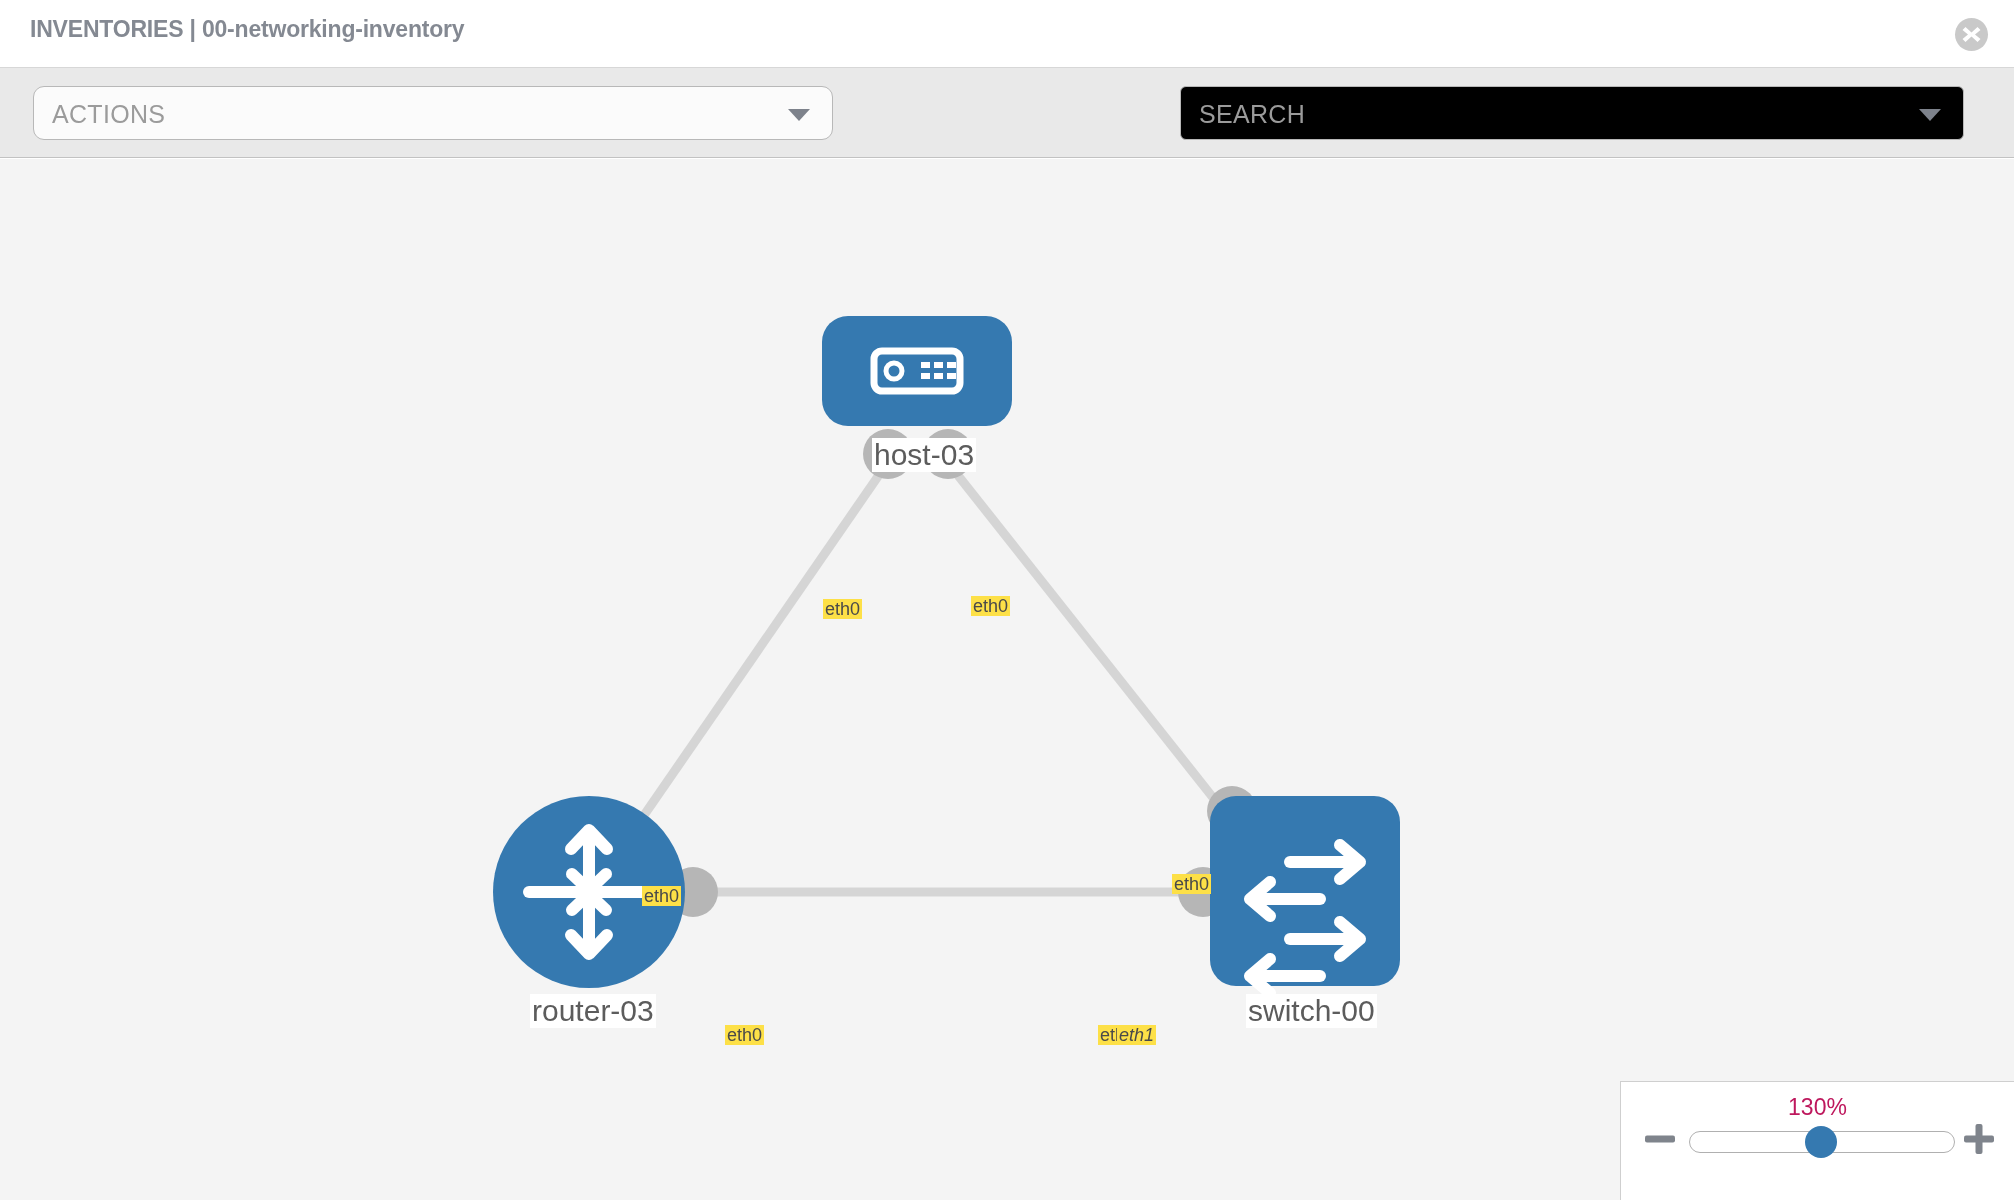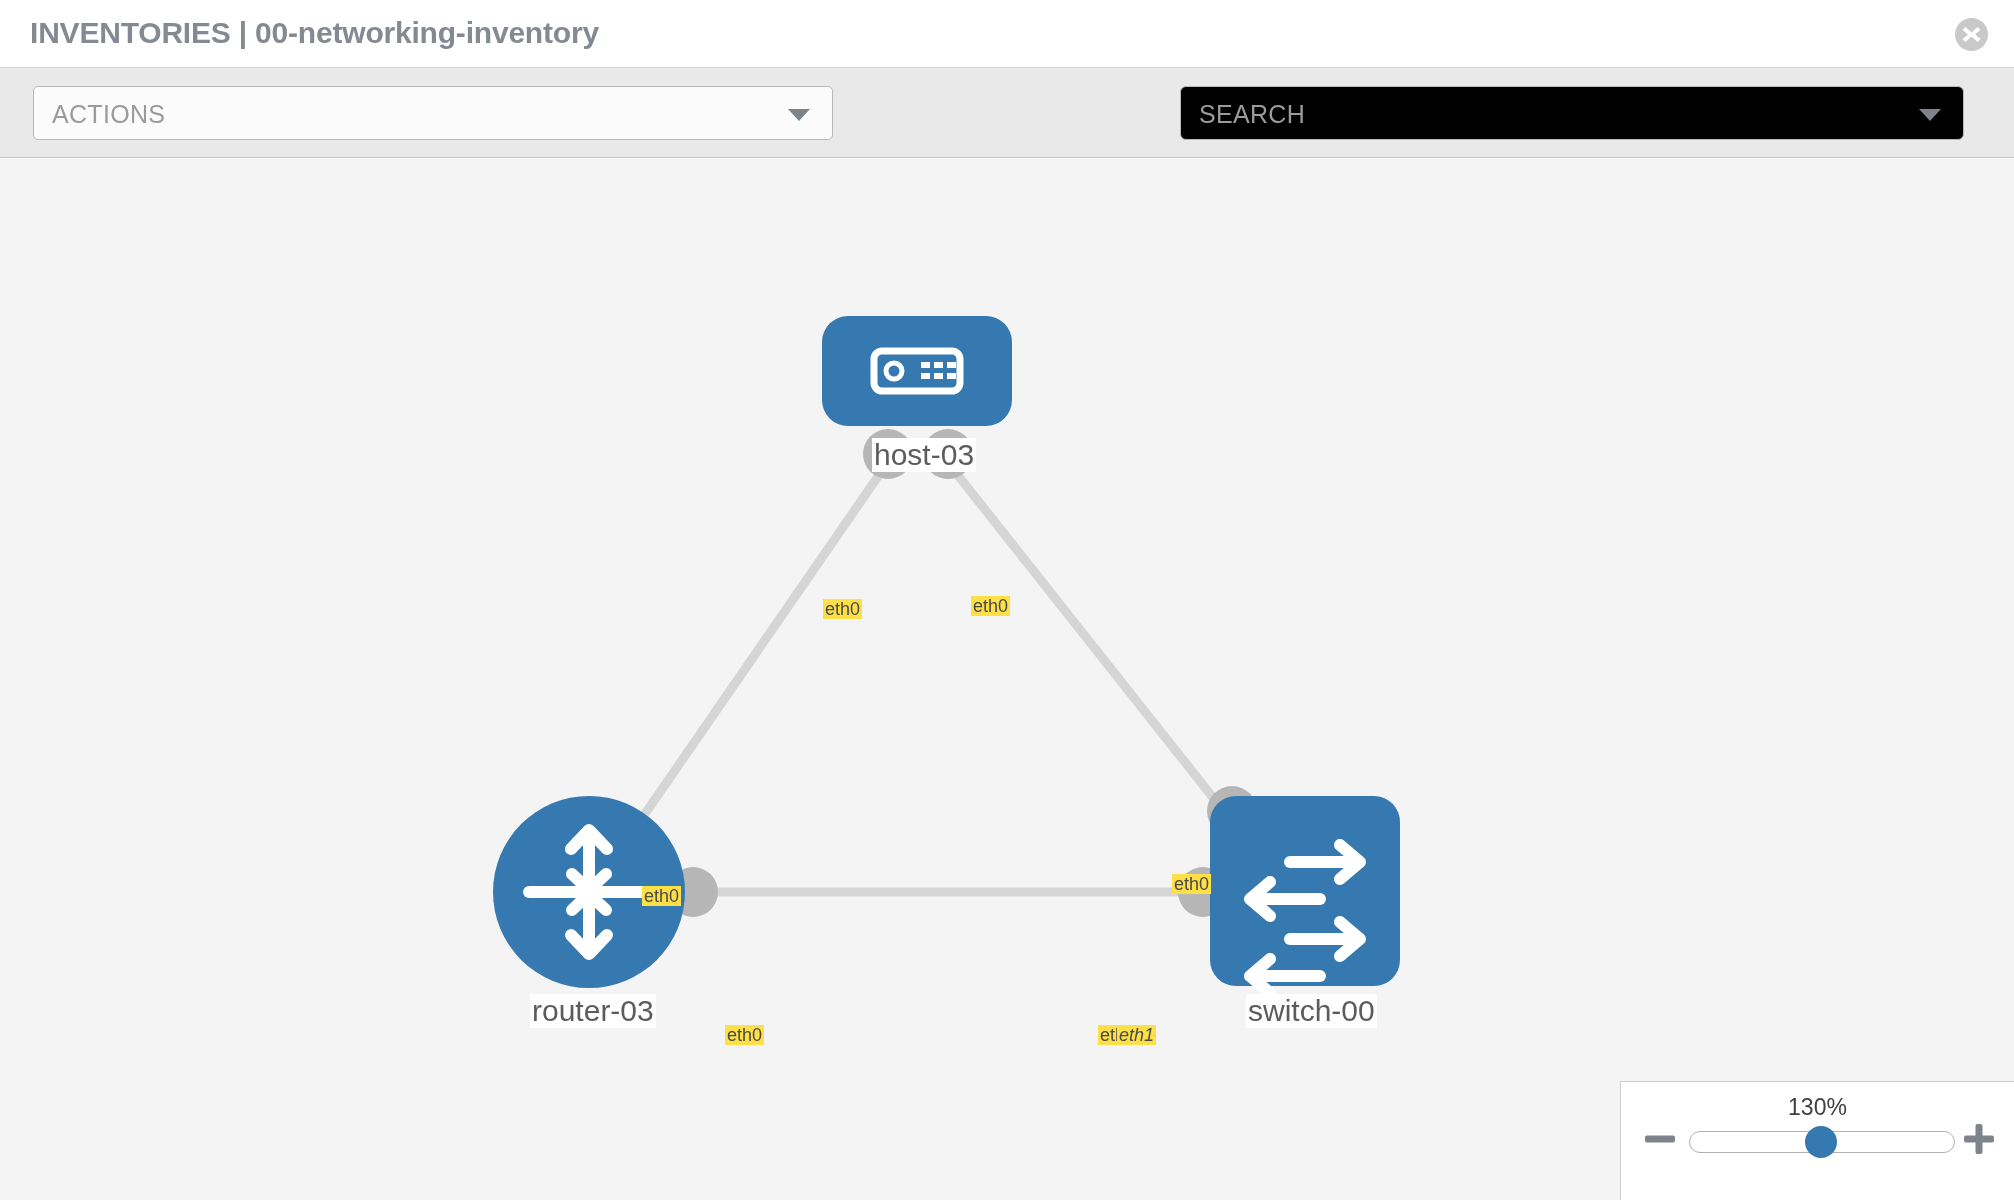--- a/index.html
+++ b/index.html
@@ -26,21 +26,21 @@
     width: 2014px;
     height: 68px;
     background: #ffffff;
     border-bottom: 1px solid #d7d7d7;
     box-sizing: border-box;
   }
   .header-title {
     position: absolute;
     left: 30px;
     top: 16px;
-    font-size: 30px;
+    font-size: 23px;
     font-weight: bold;
     color: #848992;
     letter-spacing: -0.2px;
     white-space: nowrap;
   }
   .close-btn {
     position: absolute;
     right: 26px;
     top: 18px;
     width: 33px;
@@ -62,21 +62,21 @@
     box-sizing: border-box;
   }
   .actions-select {
     position: absolute;
     left: 33px;
     top: 18px;
     width: 800px;
     height: 54px;
     background: #fbfbfb;
     border: 1px solid #b8b8b8;
-    border-radius: 5px;
+    border-radius: 11px;
     box-sizing: border-box;
     cursor: pointer;
   }
   .actions-label {
     position: absolute;
     left: 18px;
     top: 13px;
     font-size: 25px;
     color: #9b9b9b;
     letter-spacing: 0.3px;
@@ -169,21 +169,21 @@
     border-right: none;
     border-bottom: none;
     box-sizing: border-box;
   }
   .zoom-level {
     position: absolute;
     left: 0; right: 0;
     top: 12px;
     text-align: center;
     font-size: 23px;
-    color: #404040;
+    color: #be185d;
   }
   .zoom-minus, .zoom-plus {
     position: absolute;
     top: 40px;
     width: 34px;
     height: 34px;
     cursor: pointer;
   }
   .zoom-minus { left: 22px; }
   .zoom-plus  { right: 18px; }

